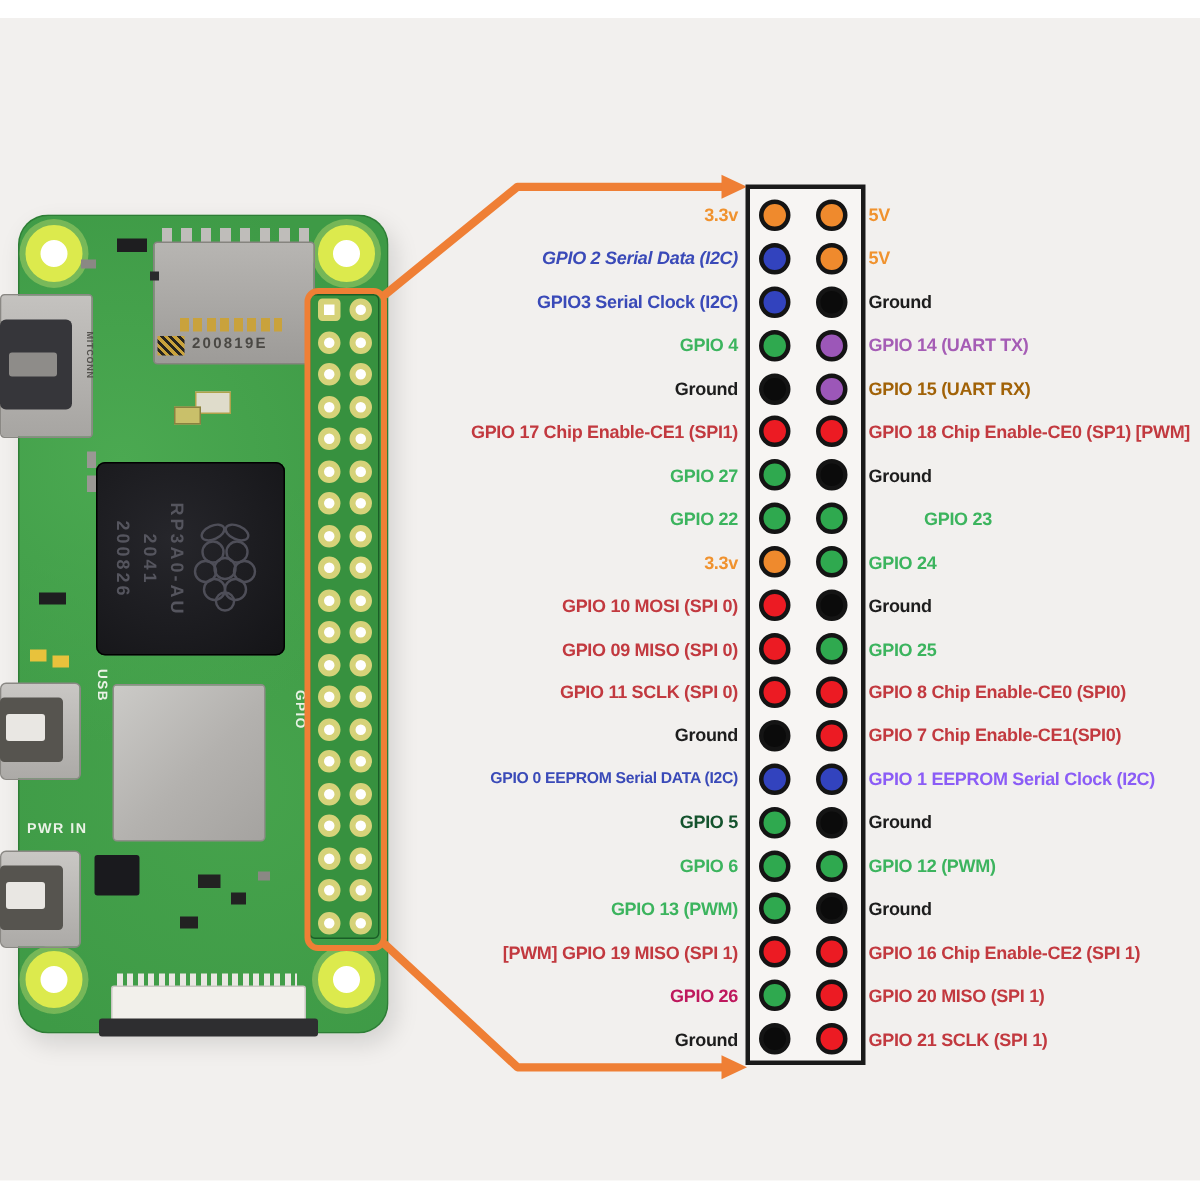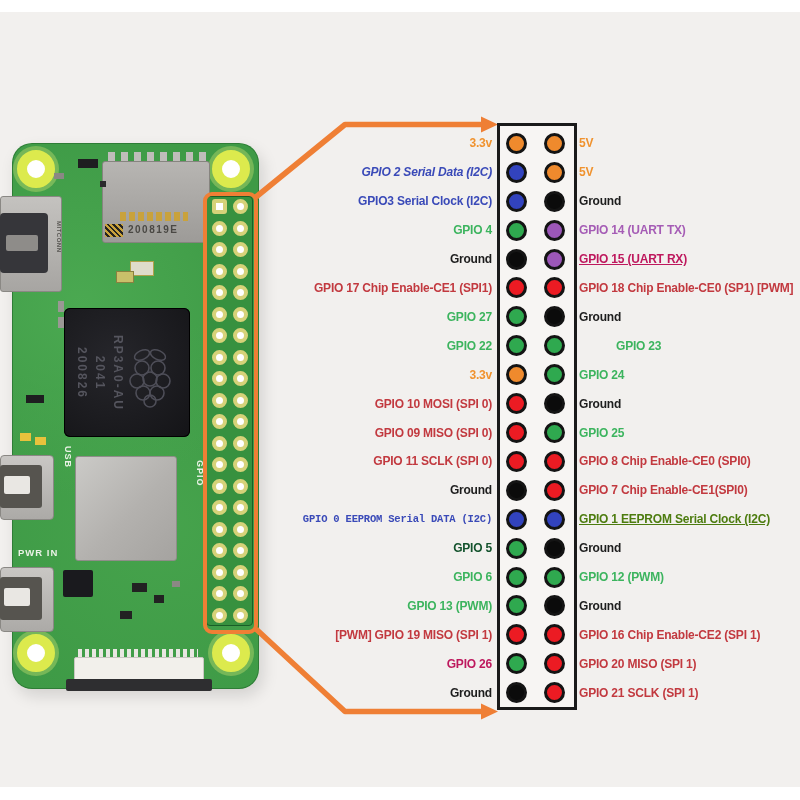--- a/index.html
+++ b/index.html
@@ -82,21 +82,21 @@
 
   
   .pin-table-border{position:absolute;left:497px;top:123px;width:80px;height:587px;box-sizing:border-box;
                     border:3px solid #1A1A1A;background:#F7F5F3;}
   .pin-rows{position:absolute;left:0;top:123px;width:800px;height:587px;box-sizing:border-box;
             padding:6px 0 3px;display:flex;flex-direction:column;}
   .pin-row{flex:1 1 auto;display:flex;align-items:center;}
   .pin-label{font-size:12px;font-weight:700;letter-spacing:-.2px;line-height:1;white-space:nowrap;}
   .pin-label.left{width:506px;text-align:right;padding-right:14px;box-sizing:border-box;}
   .pin-label.right{padding-left:14px;}
-  .pin-label.small{font-size:10.5px;font-family:Liberation Mono, monospace;}
+  .pin-label.small{font-size:10.5px;}
   .pin-circle{width:21px;height:21px;border-radius:50%;border:3px solid #141414;box-sizing:border-box;
               flex:0 0 auto;}
   .pin-gap{width:17px;flex:0 0 auto;}
 </style>
 </head>
 <body>
 
 <div class="stage">
   <div class="strip top"></div>
   <div class="strip bot"></div>
@@ -256,21 +256,21 @@
         <div class="pin-circle" style="background: rgb(47, 169, 79);"></div>
         <div class="pin-gap"></div>
         <div class="pin-circle" style="background: rgb(156, 87, 184);"></div>
         <div class="pin-label right" style="color: rgb(165, 92, 181);">GPIO 14 (UART TX)</div>
       </div>
       <div class="pin-row">
         <div class="pin-label left" style="color: rgb(29, 29, 29);">Ground</div>
         <div class="pin-circle" style="background: rgb(11, 11, 11);"></div>
         <div class="pin-gap"></div>
         <div class="pin-circle" style="background: rgb(156, 87, 184);"></div>
-        <div class="pin-label right" style="color: #be185d; text-decoration: underline;">GPIO 15 (UART RX)</div>
+        <div class="pin-label right" style="color: #a16207;">GPIO 15 (UART RX)</div>
       </div>
       <div class="pin-row">
         <div class="pin-label left" style="color: rgb(194, 57, 63); padding-left: 48px;">GPIO 17 Chip Enable-CE1 (SPI1)</div>
         <div class="pin-circle" style="background: rgb(236, 27, 35);"></div>
         <div class="pin-gap"></div>
         <div class="pin-circle" style="background: rgb(236, 27, 35);"></div>
         <div class="pin-label right" style="color: rgb(194, 57, 63);">GPIO 18 Chip Enable-CE0 (SP1) [PWM]</div>
       </div>
       <div class="pin-row">
         <div class="pin-label left" style="color: rgb(60, 180, 94);">GPIO 27</div>
@@ -319,21 +319,21 @@
         <div class="pin-circle" style="background: rgb(11, 11, 11);"></div>
         <div class="pin-gap"></div>
         <div class="pin-circle" style="background: rgb(236, 27, 35);"></div>
         <div class="pin-label right" style="color: rgb(194, 57, 63);">GPIO 7 Chip Enable-CE1(SPI0)</div>
       </div>
       <div class="pin-row">
         <div class="pin-label left small" style="color: rgb(58, 74, 184);">GPIO 0 EEPROM Serial DATA (I2C)</div>
         <div class="pin-circle" style="background: rgb(50, 67, 190);"></div>
         <div class="pin-gap"></div>
         <div class="pin-circle" style="background: rgb(50, 67, 190);"></div>
-        <div class="pin-label right" style="color: #4d7c0f; text-decoration: underline;">GPIO 1 EEPROM Serial Clock (I2C)</div>
+        <div class="pin-label right" style="color: #8b5cf6;">GPIO 1 EEPROM Serial Clock (I2C)</div>
       </div>
       <div class="pin-row">
         <div class="pin-label left" style="color: #14532d;">GPIO 5</div>
         <div class="pin-circle" style="background: rgb(47, 169, 79);"></div>
         <div class="pin-gap"></div>
         <div class="pin-circle" style="background: rgb(11, 11, 11);"></div>
         <div class="pin-label right" style="color: rgb(29, 29, 29);">Ground</div>
       </div>
       <div class="pin-row">
         <div class="pin-label left" style="color: rgb(60, 180, 94);">GPIO 6</div>

